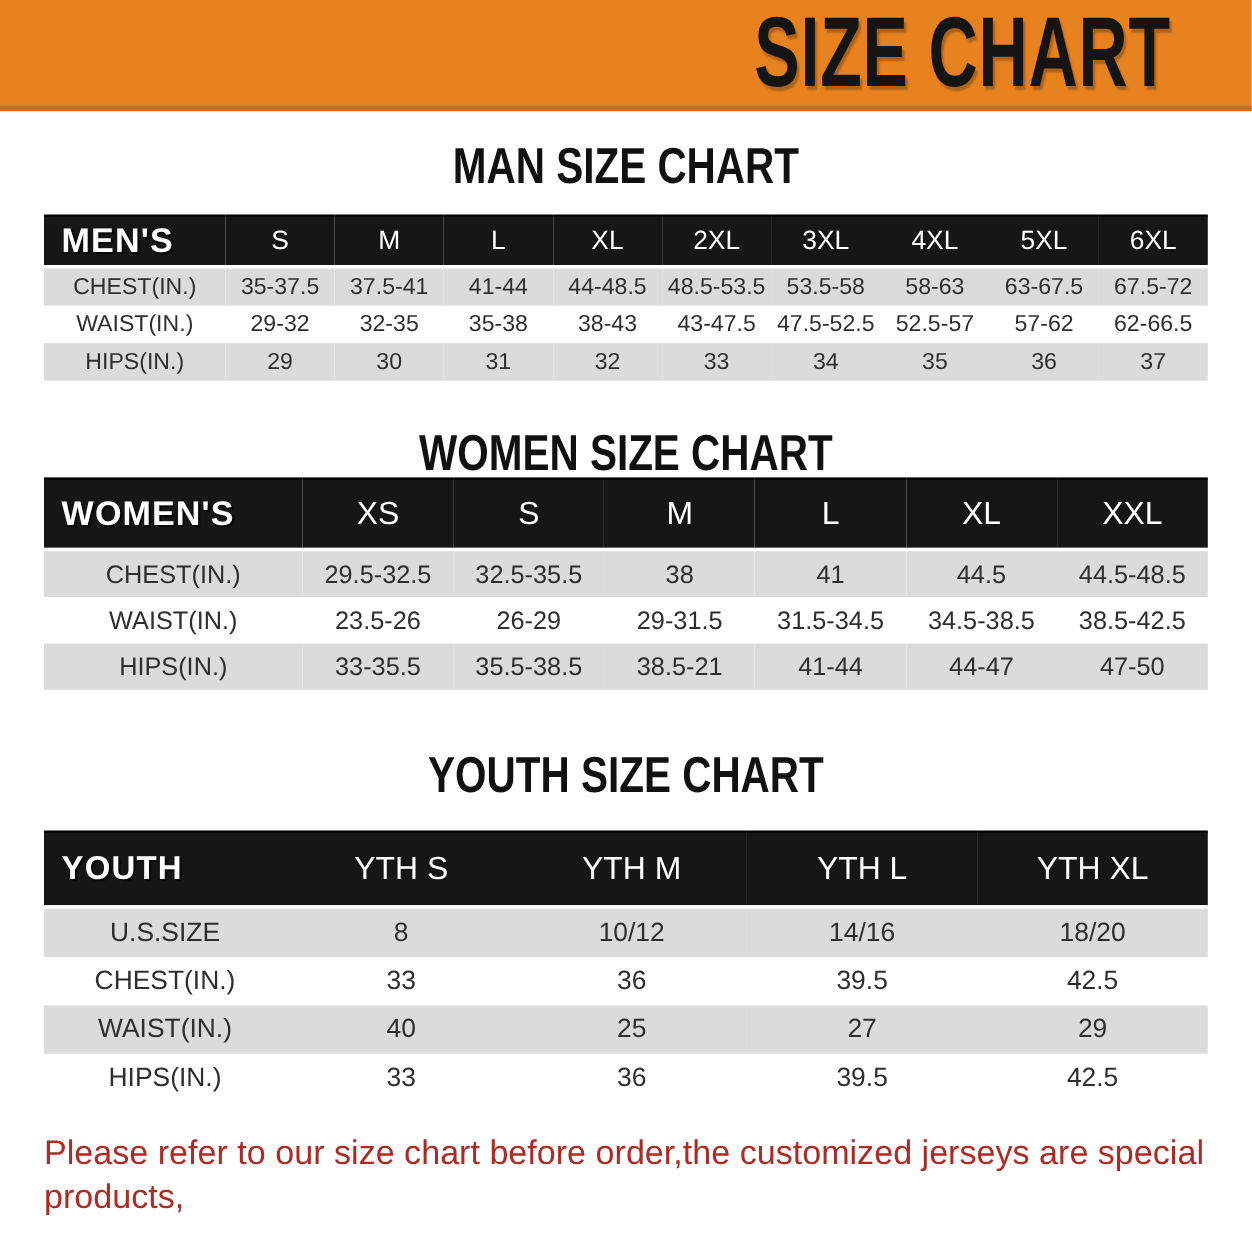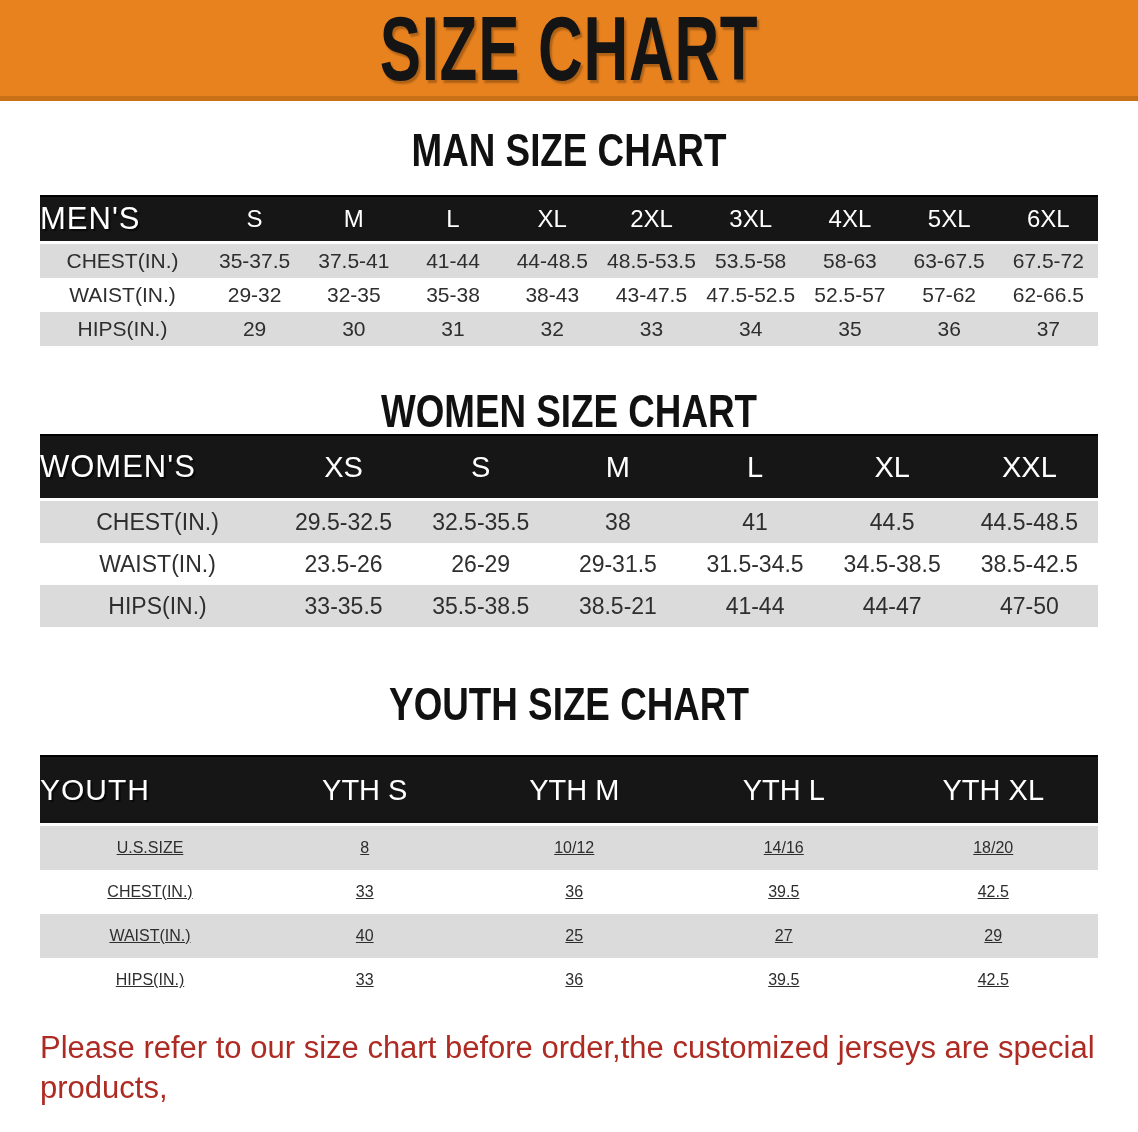--- a/index.html
+++ b/index.html
@@ -3,21 +3,21 @@
 <meta charset="utf-8">
 <style>
   html,body{margin:0;padding:0;}
   body{
     width:1138px;height:1132px;background:#ffffff;overflow:hidden;
     font-family:"Liberation Sans", sans-serif;
   }
   
   .banner{
     height:96px;background:#E8821F;border-bottom:5px solid #C96F15;
-    display:flex;align-items:center;justify-content:center;
+    display:flex;align-items:center;justify-content:flex-end;
   }
   .banner-title{
     font-size:86px;font-weight:800;color:#141414;line-height:1;
     transform:scaleX(0.72) scaleY(1.05);letter-spacing:1px;white-space:nowrap;
     text-shadow:3px 3px 2px rgba(0,0,0,0.25);
   }
   
   .section-title{
     text-align:center;font-size:46px;font-weight:800;color:#111;line-height:1;
     transform:scaleX(0.8);letter-spacing:0px;white-space:nowrap;
@@ -28,21 +28,21 @@
   
   table.size-table{
     width:1058px;margin-left:40px;border-collapse:collapse;table-layout:fixed;
   }
   table.size-table thead tr{background:#161616;}
   table.size-table thead th{
     color:#ffffff;font-weight:normal;text-align:center;padding:0;
     border-top:2px solid #000;border-bottom:3px solid #fff;
   }
   table.size-table thead th.group{
-    text-align:left;font-weight:400;letter-spacing:1px;
+    text-align:left;padding-left:16px;font-weight:700;letter-spacing:1px;
     text-shadow:2px 2px 1px rgba(0,0,0,0.6);
   }
   table.size-table td{
     text-align:center;color:#2e2e2e;padding:0;background:#ffffff;
   }
   table.size-table tbody tr.stripe td{background:#DBDBDB;}
   
   .mens thead th{height:44px;font-size:24px;}
   .mens thead th.group{font-size:31px;}
   .mens td{height:34px;font-size:21px;}
@@ -50,21 +50,21 @@
   
   .womens{}
   .womens thead th{height:62px;font-size:29px;}
   .womens thead th.group{font-size:31px;}
   .womens td{height:42px;font-size:23px;}
   .womens .col-label{width:235px;}
   
   .youth{margin-top:28px;}
   .youth thead th{height:66px;font-size:29px;}
   .youth thead th.group{font-size:30px;letter-spacing:2px;}
-  .youth td{height:44px;font-size:16px;text-decoration:underline;}
+  .youth td{height:44px;font-size:24px;}
   .youth .col-label{width:220px;}
   .mens{margin-top:22px;}
   
   .footer{
     margin:26px 0 0 40px;color:#AE2B23;font-size:31px;line-height:40px;
   }
 </style>
 </head>
 <body>
 

